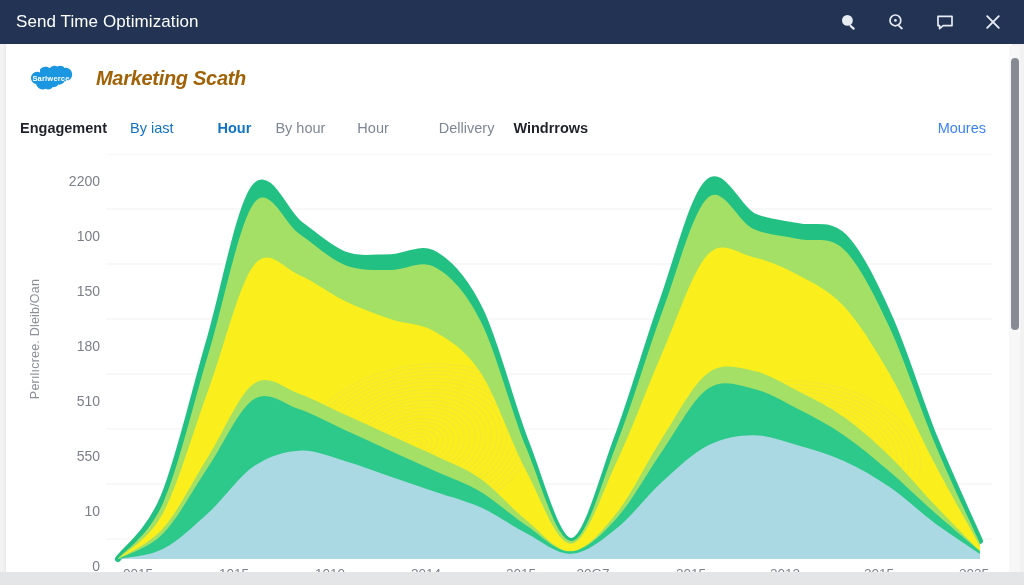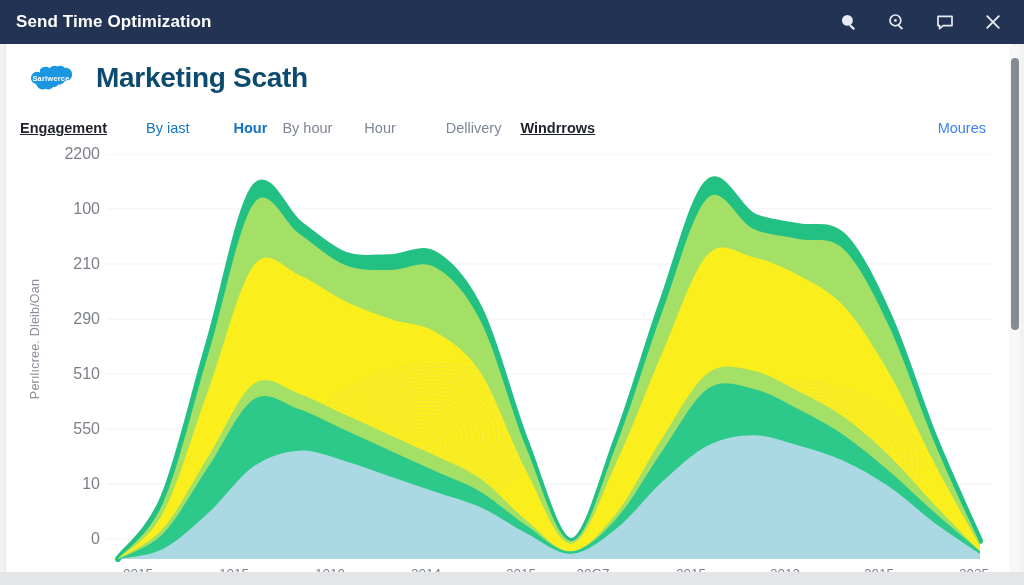--- a/index.html
+++ b/index.html
@@ -26,21 +26,21 @@
     width: 1024px;
     height: 44px;
     background: #223354;
     display: flex;
     align-items: center;
   }
   .appbar-title {
     margin-left: 16px;
     color: #ffffff;
     font-size: 17px;
-    font-weight: 700;
+    font-weight: 400;
     letter-spacing: .1px;
     white-space: nowrap;
   }
   .appbar-spacer { flex: 1 1 auto; }
   .appbar-icons {
     display: flex;
     align-items: center;
     gap: 26px;
     margin-right: 20px;
   }
@@ -92,43 +92,44 @@
     align-items: center;
     justify-content: center;
     color: #ffffff;
     font-size: 7.5px;
     font-weight: 700;
     letter-spacing: .2px;
     padding-top: 1px;
     box-sizing: border-box;
   }
   .page-title {
-    font-size: 28px;
+    font-size: 20px;
     font-weight: 700;
-    color: #0c4a6e;
+    color: #a16207;
     letter-spacing: -.3px;
     white-space: nowrap;
+    font-style: italic;
   }
 
   
   .tabs {
     position: absolute;
     left: 14px; top: 76px;
     width: 966px;
     display: flex;
     align-items: baseline;
   }
   .tab {
     font-size: 14.5px;
     white-space: nowrap;
     cursor: pointer;
     color: #7e8794;
     font-weight: 400;
   }
-  .tab.dark   { color: #1f222a; font-weight: 700; text-decoration: underline; }
+  .tab.dark   { color: #1f222a; font-weight: 700; }
   .tab.blue   { color: #1274c4; font-weight: 400; }
   .tab.blue-b { color: #1274c4; font-weight: 700; }
   .tab.right  { color: #3b82f6; margin-left: auto; }
 
   
   .chart-wrap {
     position: absolute;
     left: 0; top: 110px;
     width: 1006px;
     height: 418px;
@@ -144,24 +145,25 @@
     font-size: 12.5px;
     color: #8a8f98;
     white-space: nowrap;
     letter-spacing: .2px;
   }
   .ytick {
     position: absolute;
     right: 0;
     width: 46px;
     text-align: right;
-    font-size: 16px;
+    font-size: 14px;
     color: #7b7f88;
     transform: translateY(-50%);
     white-space: nowrap;
+    margin-top: 27px;
   }
   .ytick-col {
     position: absolute;
     left: 14px; top: 0;
     width: 80px; height: 418px;
   }
   .plot {
     position: absolute;
     left: 100px; top: 0;
     width: 886px; height: 418px;
@@ -242,38 +244,38 @@
                    -1.1 1.9-3.3 2.9-5.5 2.4-1.6 2.4-4.7 3.2-7.2 1.8-1 .5-2.1.8-3.3.7
                    -3.1-.2-5.7-2.4-6.4-5.4-2.9-.6-5-3.1-5-6.1 0-3.4 2.7-6.2 6.1-6.3 1.1 0 2.1.2 2.9.7z" fill="#1b96e0"></path>
         </svg>
         <div class="cloud-text">Sarlwerce</div>
       </div>
       <div class="page-title">Marketing Scath</div>
     </div>
 
     <div class="tabs">
       <div class="tab dark" style="margin-left:0px">Engagement</div>
-      <div class="tab blue" style="margin-left:39px">By iast</div>
+      <div class="tab blue" style="margin-left:23px">By iast</div>
       <div class="tab blue-b" style="margin-left:44px">Hour</div>
-      <div class="tab" style="margin-left:15px">By hour</div>
+      <div class="tab" style="margin-left:24px">By hour</div>
       <div class="tab" style="margin-left:32px">Hour</div>
       <div class="tab" style="margin-left:50px">Dellivery</div>
       <div class="tab dark" style="margin-left:19px">Windrrows</div>
       <div class="tab right">Moures</div>
     </div>
 
     <div class="chart-wrap">
 
       <div class="axis-title">Perılıcree. Dleib/Oan</div>
 
       <div class="ytick-col">
           <div class="ytick" style="top: 0px;">2200</div>
           <div class="ytick" style="top: 55px;">100</div>
-          <div class="ytick" style="top: 110px;">210</div>
-          <div class="ytick" style="top: 165px;">290</div>
+          <div class="ytick" style="top: 110px;">150</div>
+          <div class="ytick" style="top: 165px;">180</div>
           <div class="ytick" style="top: 220px;">510</div>
           <div class="ytick" style="top: 275px;">550</div>
           <div class="ytick" style="top: 330px;">10</div>
           <div class="ytick" style="top: 385px;">0</div>
         </div>
 
       <div class="plot">
         <svg id="plot-svg" width="886" height="418" viewBox="0 0 886 418">
             <line x1="0" x2="886" y1="0" y2="0" stroke="#f1f1f2" stroke-width="1"></line>
             <line x1="0" x2="886" y1="55" y2="55" stroke="#f1f1f2" stroke-width="1"></line>

